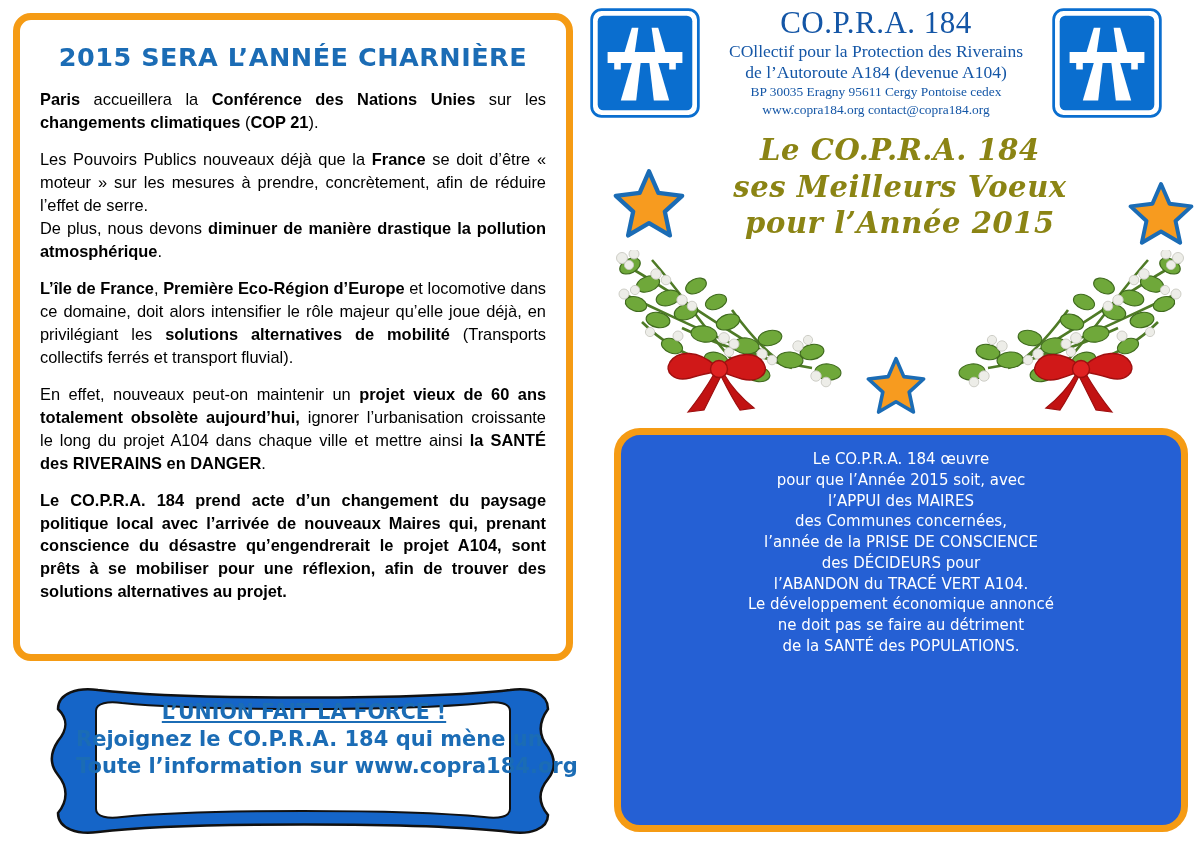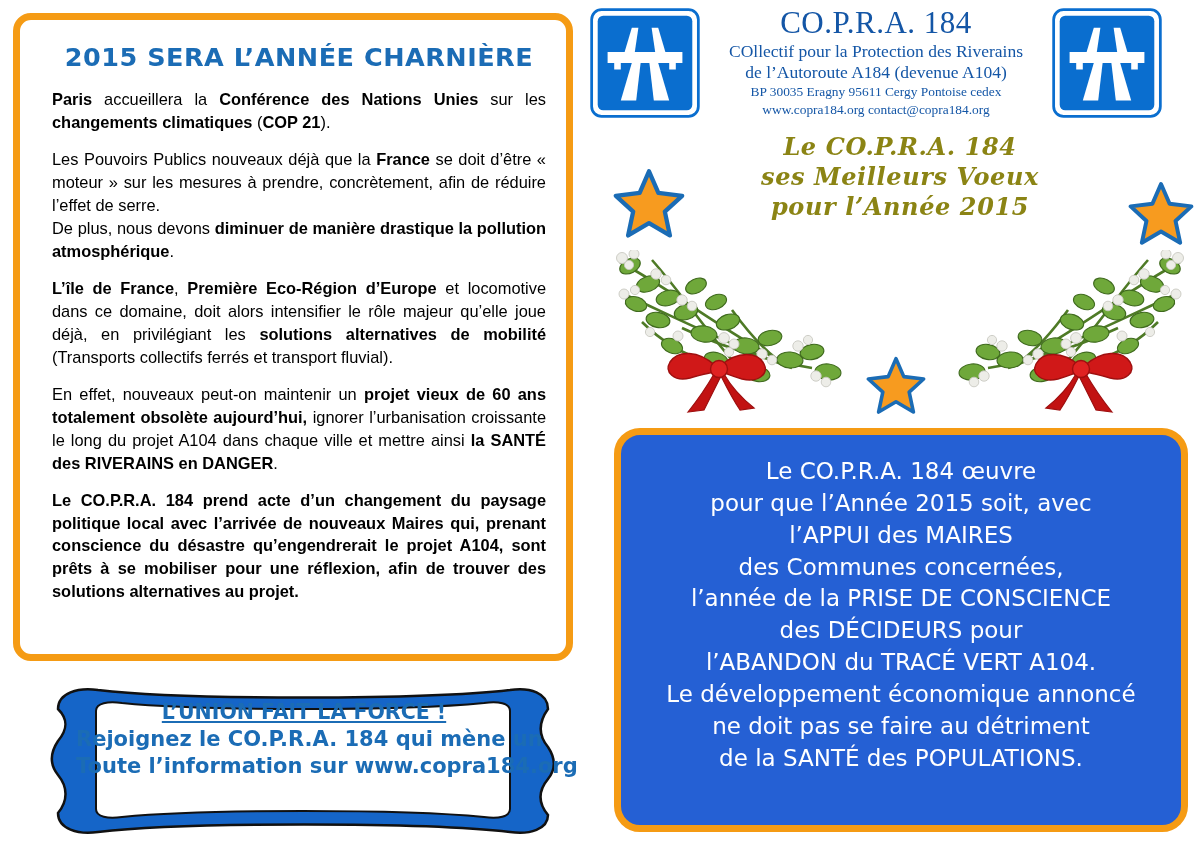--- a/index.html
+++ b/index.html
@@ -19,21 +19,21 @@
   #left-article {
     position: absolute;
     left: 13px;
     top: 13px;
     width: 560px;
     height: 648px;
     box-sizing: border-box;
     border: 7px solid #F59B14;
     border-radius: 18px;
     background: #ffffff;
-    padding: 14px 20px 10px 32px;
+    padding: 14px 20px 10px 20px;
   }
   #article-title {
     text-align: center;
     color: #1B6CB5;
     font-family: "DejaVu Sans", sans-serif;
     font-size: 25.5px;
     font-weight: bold;
     letter-spacing: 0.5px;
     margin: 8px 0 16px 0;
     white-space: nowrap;
@@ -124,21 +124,21 @@
   
   #greeting {
     position: absolute;
     left: 640px;
     top: 132px;
     width: 520px;
     text-align: center;
     color: #8B8414;
     font-family: "DejaVu Serif", serif;
     font-style: italic;
-    font-size: 24px;
+    font-size: 29px;
     font-weight: bold;
     line-height: 1.26;
     letter-spacing: 0.6px;
     z-index: 4;
   }
   .greet-line { display: block; white-space: nowrap; }
 
   
   .star { position: absolute; z-index: 3; }
   #star-left   { left: 613px; top: 167px; width: 72px; height: 72px; }
@@ -161,24 +161,23 @@
     box-sizing: border-box;
     border: 7px solid #F59B14;
     border-radius: 26px;
     background: #2560D4;
     padding: 14px 10px;
   }
   #wishes-text {
     text-align: center;
     color: #ffffff;
     font-family: "DejaVu Sans", sans-serif;
-    font-size: 23px;
+    font-size: 15px;
     font-weight: normal;
     line-height: 1.385;
-    margin-top: 7px;
   }
   .wish-line { display: block; white-space: nowrap; }
 </style>
 </head>
 <body>
 
 <div id="left-article">
   <div id="article-title">2015 SERA L’ANNÉE CHARNIÈRE</div>
   <div id="article-body">
       <p class="para"><b>Paris</b><span> accueillera la </span><b>Conférence des Nations Unies</b><span> sur les </span><b>changements climatiques</b><span> (</span><b>COP 21</b><span>).</span></p>

